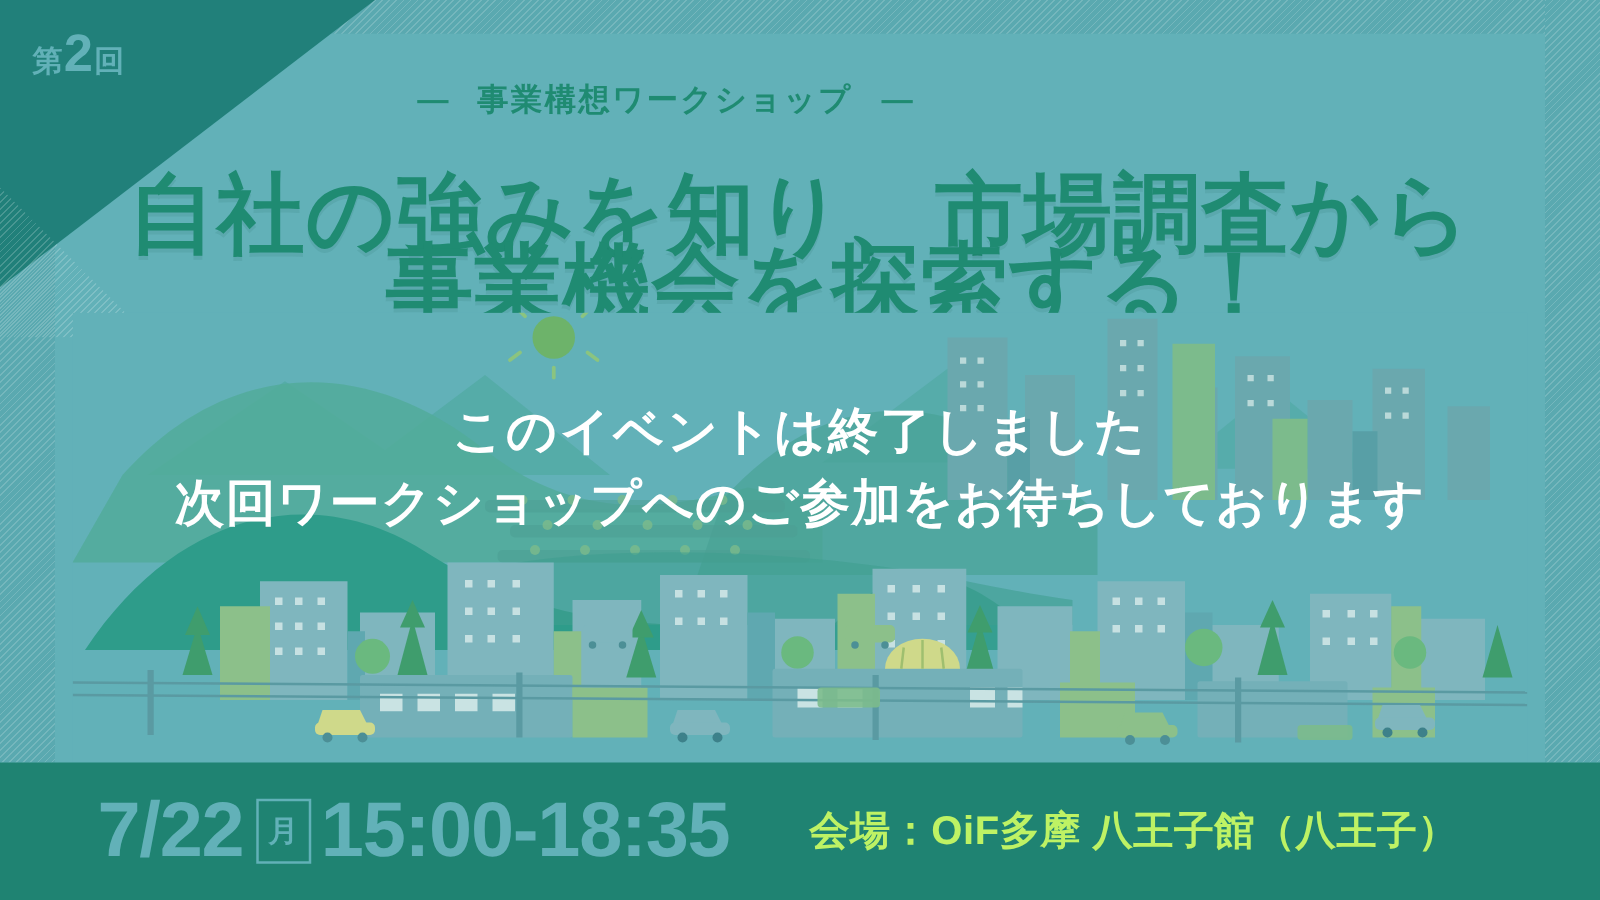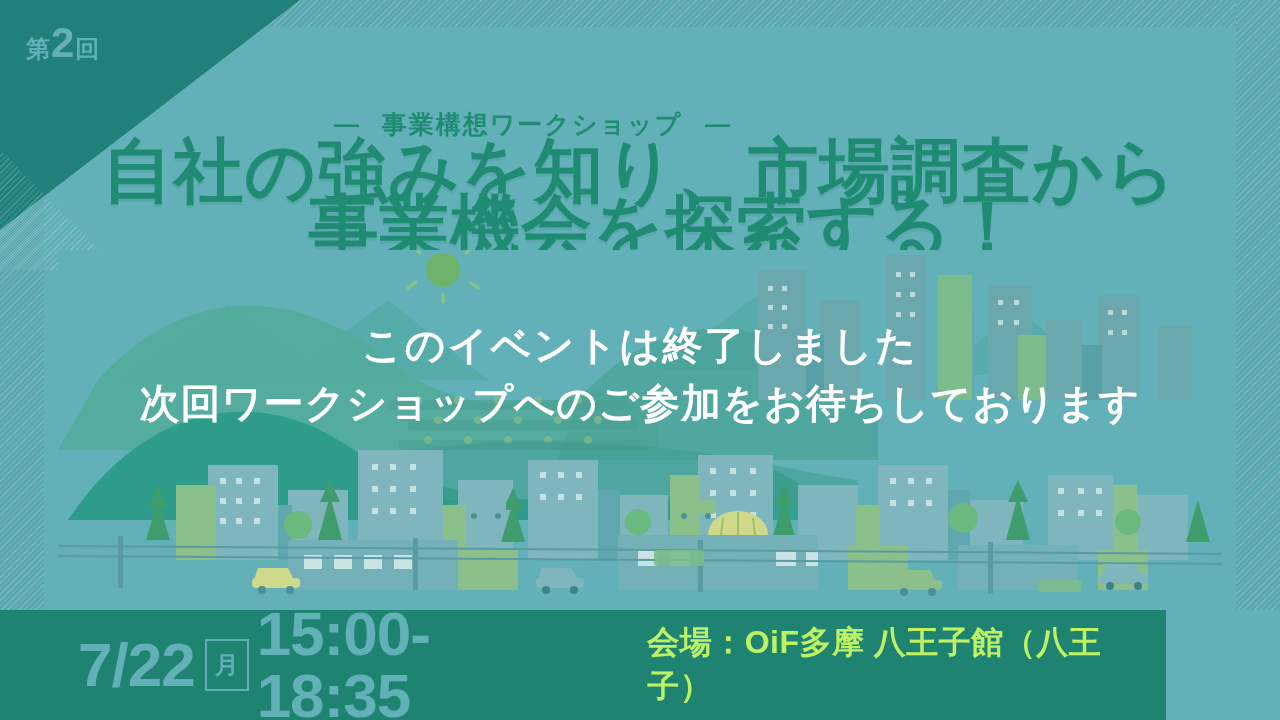--- a/index.html
+++ b/index.html
@@ -85,21 +85,20 @@
   
   .subtitle {
     position: absolute;
     left: 0; top: 63px;
     width: 1064px;
     text-align: center;
     color: #1f8b72;
     font-size: 25px;
     font-weight: bold;
     letter-spacing: 2px;
-    margin-top: 45px;
   }
   .subtitle .dash { letter-spacing: 0; padding: 0 14px; }
 
   .title {
     position: absolute;
     left: 0;
     width: 1280px;
     text-align: center;
     color: #1f8b72;
     font-weight: 900;
@@ -130,21 +129,21 @@
     font-weight: 600;
     line-height: 1.25;
   }
   .overlay-1 { top: 320px; font-size: 40px; letter-spacing: 2px; }
   .overlay-2 { top: 378px; font-size: 40px; letter-spacing: 1px; }
 
   
   .bottombar {
     position: absolute;
     left: 0; top: 610px;
-    width: 1166px; height: 110px;
+    width: 1280px; height: 110px;
     background: #1f8372;
     display: flex;
     align-items: center;
   }
   .date-block {
     display: flex;
     align-items: center;
     margin-left: 78px;
     color: #62b1b8;
     font-weight: 800;

